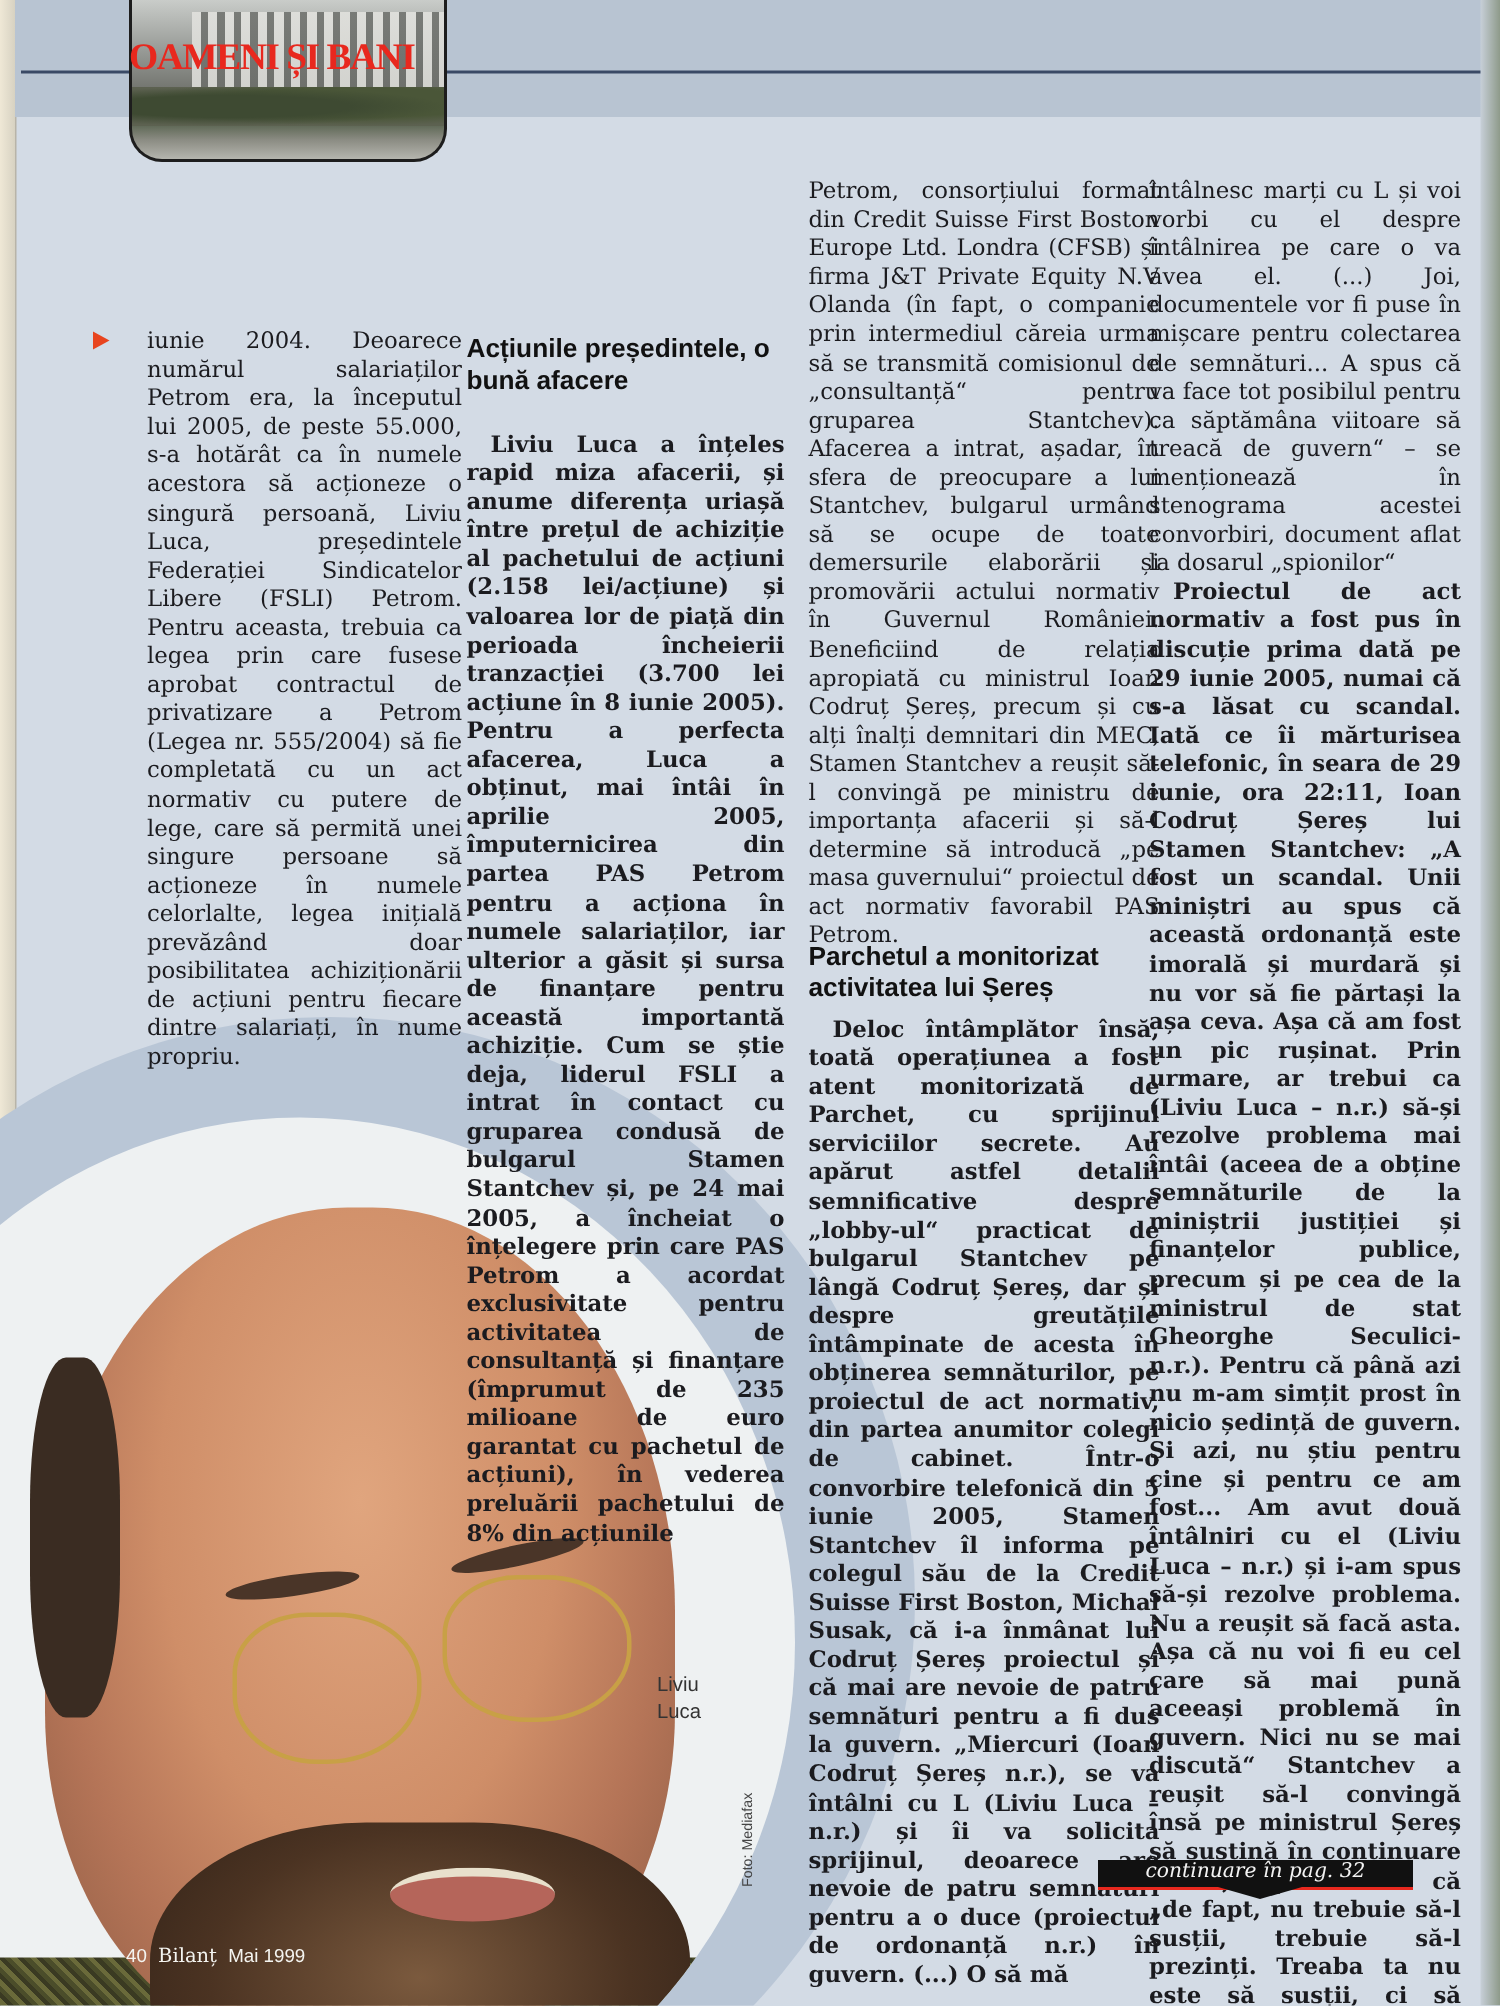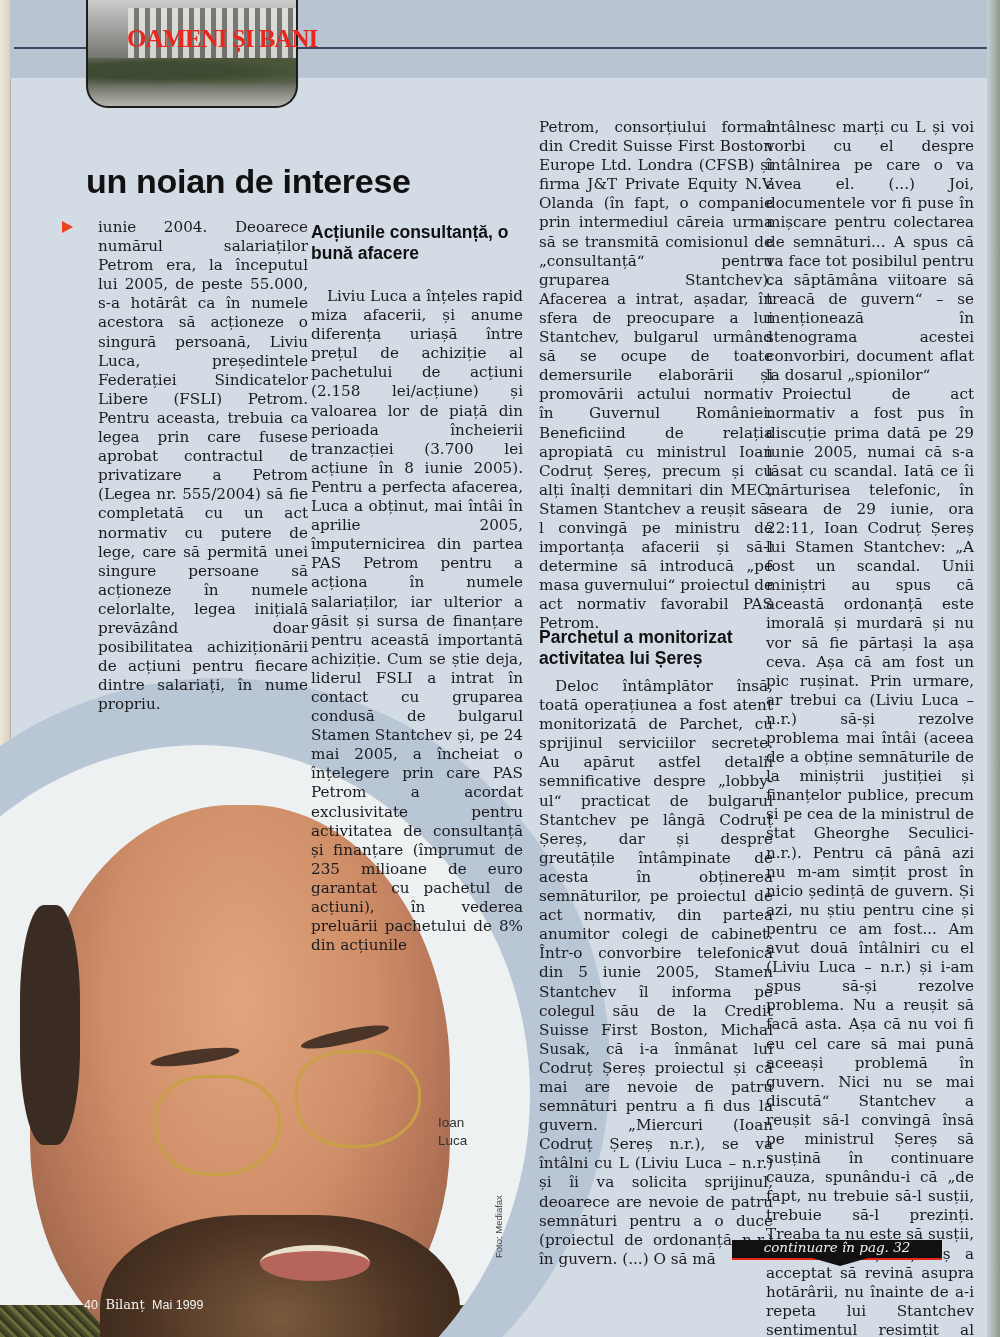--- a/index.html
+++ b/index.html
@@ -5,29 +5,29 @@
   html,body{margin:0;padding:0;}
   body{width:1000px;height:1337px;position:relative;overflow:hidden;background:#d3dbe5;font-family:"DejaVu Serif","Liberation Serif",serif;color:#1b1b1f;}
   .page-edge{position:absolute;left:0;top:0;width:10px;height:1337px;background:linear-gradient(90deg,#efe8d6,#d7d2c2);border-right:1px solid #b8b4a8;}
   .top-band{position:absolute;left:10px;top:0;width:990px;height:78px;background:#b8c4d2;}
   .rule-line{position:absolute;left:14px;top:47px;width:986px;height:2px;background:#3a4a66;}
   .header-photo{position:absolute;left:86px;top:0;width:208px;height:106px;border-radius:0 0 22px 22px;overflow:hidden;border:2px solid #1d1d1d;border-top:none;
     background:linear-gradient(180deg,#c9ccc9 0%,#9a9d99 30%,#6d6f69 60%,#4d5a44 75%,#8b8c83 88%,#b5b5ae 100%);}
   .header-photo .colonnade{position:absolute;left:40px;top:8px;width:170px;height:52px;
     background:repeating-linear-gradient(90deg,#e3e3df 0 6px,#6d6f6b 6px 11px);opacity:.85;}
   .header-photo .trees{position:absolute;left:0;top:58px;width:210px;height:26px;background:radial-gradient(ellipse at 30% 50%,#3e4a32 0,#3e4a32 40%,transparent 70%),radial-gradient(ellipse at 70% 40%,#4a5638 0,#4a5638 45%,transparent 70%),#5c6150;}
-  .section-label{position:absolute;left:86px;top:25px;font-family:"Liberation Serif",serif;font-size:25px;font-weight:bold;color:#e8281e;letter-spacing:-1px;white-space:nowrap;margin-left:41px;}
+  .section-label{position:absolute;left:86px;top:25px;font-family:"Liberation Serif",serif;font-size:25px;font-weight:bold;color:#e8281e;letter-spacing:-1px;white-space:nowrap;}
   .title{position:absolute;left:86px;top:120px;width:420px;font-family:"Liberation Sans",sans-serif;font-weight:bold;font-size:34px;line-height:41px;color:#111;letter-spacing:-0.3px;}
   .col{position:absolute;font-size:15.2px;line-height:19.1px;text-align:justify;hyphens:manual;}
   .col p{margin:0;}
   .col1{left:86px;top:218px;width:210px;margin-left:12px;}
   .col2{left:311px;top:287px;width:212px;}
   .col3{left:539px;top:118px;width:234px;}
   .col4{left:766px;top:118px;width:208px;}
-  .indent{text-indent:16px;}
+  .indent{text-indent:16px;font-weight:bold;}
   .bullet{position:absolute;left:62px;top:221px;width:0;height:0;border-top:6px solid transparent;border-bottom:6px solid transparent;border-left:11px solid #e8441e;}
   .subhead{font-family:"Liberation Sans",sans-serif;font-weight:bold;font-size:17.5px;line-height:21px;color:#111;margin:0;}
   .sub1{position:absolute;left:311px;top:222px;width:215px;}
   .sub2{position:absolute;left:539px;top:627px;width:234px;}
   .col3b{top:677px;}
   .portrait{position:absolute;left:-170px;top:678px;width:780px;height:780px;border-radius:50%;background:#b9c6d6;}
   .portrait-inner{position:absolute;left:-130px;top:745px;width:660px;height:700px;border-radius:50%;background:#eef1f2;overflow:hidden;}
   .face{position:absolute;left:160px;top:60px;width:420px;height:560px;border-radius:48% 48% 40% 40%;
      background:radial-gradient(ellipse at 50% 35%,#e0a57e 0%,#cf8e68 45%,#b47457 70%,#8a5a42 100%);}
   .hair-side{position:absolute;left:150px;top:160px;width:60px;height:240px;border-radius:40%;background:#3a2c22;}
@@ -56,21 +56,20 @@
 <div class="rule-line"></div>
 
 <div class="header-photo">
   <div class="colonnade"></div>
   <div class="trees"></div>
 </div>
 <div class="section-label">OAMENI ȘI BANI</div>
 
 <h1 class="title" style="margin:0;">
   <br>
-  <span>un noian de interese</span>
 </h1>
 
 <div class="portrait"></div>
 <div class="portrait-inner">
   <div class="jacket"></div>
 
   <div class="face"></div>
   <div class="hair-side"></div>
   <div class="brow1"></div>
   <div class="brow2"></div>
@@ -79,21 +78,21 @@
   <div class="beard"></div>
   <div class="mouth"></div>
 </div>
 
 <span class="bullet"></span>
 <div class="col col1">
   <p>iunie 2004. Deoarece numărul salariaților Petrom era, la începutul lui 2005, de peste 55.000, s-a hotărât ca în numele acestora să acționeze o singură persoană, Liviu Luca, președintele Federației Sindicatelor Libere (FSLI) Petrom. Pentru aceasta, trebuia ca legea prin care fusese aprobat contractul de privatizare a Petrom (Legea nr. 555/2004) să fie completată cu un act normativ cu putere de lege, care să permită unei singure persoane să acționeze în numele celorlalte, legea inițială prevăzând doar posibilitatea achiziționării de acțiuni pentru fiecare dintre salariați, în nume propriu.</p>
 </div>
 
 <div class="sub1">
-  <h2 class="subhead">Acțiunile consultanță, o bună afacere</h2>
+  <h2 class="subhead">Acțiunile președintele, o bună afacere</h2>
 </div>
 <div class="col col2">
   <p class="indent" style="shape-outside:none;">Liviu Luca a înțeles rapid miza afacerii, și anume diferența uriașă între prețul de achiziție al pachetului de acțiuni (2.158 lei/acțiune) și valoarea lor de piață din perioada încheierii tranzacției (3.700 lei acțiune în 8 iunie 2005). Pentru a perfecta afacerea, Luca a obținut, mai întâi în aprilie 2005, împuternicirea din partea PAS Petrom pentru a acționa în numele salariaților, iar ulterior a găsit și sursa de finanțare pentru această importantă achiziție. Cum se știe deja, liderul FSLI a intrat în contact cu gruparea condusă de bulgarul Stamen Stantchev și, pe 24 mai 2005, a încheiat o înțelegere prin care PAS Petrom a acordat exclusivitate pentru activitatea de consultanță și finanțare (împrumut de 235 milioane de euro garantat cu pachetul de acțiuni), în vederea preluării pachetului de 8% din acțiunile</p>
 </div>
 
 <div class="col col3">
   <p>Petrom, consorțiului format din Credit Suisse First Boston Europe Ltd. Londra (CFSB) și firma J&amp;T Private Equity N.V Olanda (în fapt, o companie prin intermediul căreia urma să se transmită comisionul de „consultanță“ pentru gruparea Stantchev). Afacerea a intrat, așadar, în sfera de preocupare a lui Stantchev, bulgarul urmând să se ocupe de toate demersurile elaborării și promovării actului normativ în Guvernul României. Beneficiind de relația apropiată cu ministrul Ioan Codruț Șereș, precum și cu alți înalți demnitari din MEC, Stamen Stantchev a reușit să-l convingă pe ministru de importanța afacerii și să-l determine să introducă „pe masa guvernului“ proiectul de act normativ favorabil PAS Petrom.</p>
 </div>
 <div class="sub2">
   <h2 class="subhead">Parchetul a monitorizat activitatea lui Șereș</h2>
@@ -101,21 +100,21 @@
 <div class="col col3 col3b">
   <p class="indent">Deloc întâmplător însă, toată operațiunea a fost atent monitorizată de Parchet, cu sprijinul serviciilor secrete. Au apărut astfel detalii semnificative despre „lobby-ul“ practicat de bulgarul Stantchev pe lângă Codruț Șereș, dar și despre greutățile întâmpinate de acesta în obținerea semnăturilor, pe proiectul de act normativ, din partea anumitor colegi de cabinet. Într-o convorbire telefonică din 5 iunie 2005, Stamen Stantchev îl informa pe colegul său de la Credit Suisse First Boston, Michal Susak, că i-a înmânat lui Codruț Șereș proiectul și că mai are nevoie de patru semnături pentru a fi dus la guvern. „Miercuri (Ioan Codruț Șereș n.r.), se va întâlni cu L (Liviu Luca – n.r.) și îi va solicita sprijinul, deoarece are nevoie de patru semnături pentru a o duce (proiectul de ordonanță n.r.) în guvern. (...) O să mă</p>
 </div>
 
 <div class="col col4">
   <p>întâlnesc marți cu L și voi vorbi cu el despre întâlnirea pe care o va avea el. (...) Joi, documentele vor fi puse în mișcare pentru colectarea de semnături... A spus că va face tot posibilul pentru ca săptămâna viitoare să treacă de guvern“ – se menționează în stenograma acestei convorbiri, document aflat la dosarul „spionilor“</p>
   <p class="indent">Proiectul de act normativ a fost pus în discuție prima dată pe 29 iunie 2005, numai că s-a lăsat cu scandal. Iată ce îi mărturisea telefonic, în seara de 29 iunie, ora 22:11, Ioan Codruț Șereș lui Stamen Stantchev: „A fost un scandal. Unii miniștri au spus că această ordonanță este imorală și murdară și nu vor să fie părtași la așa ceva. Așa că am fost un pic rușinat. Prin urmare, ar trebui ca (Liviu Luca – n.r.) să-și rezolve problema mai întâi (aceea de a obține semnăturile de la miniștrii justiției și finanțelor publice, precum și pe cea de la ministrul de stat Gheorghe Seculici- n.r.). Pentru că până azi nu m-am simțit prost în nicio ședință de guvern. Și azi, nu știu pentru cine și pentru ce am fost... Am avut două întâlniri cu el (Liviu Luca – n.r.) și i-am spus să-și rezolve problema. Nu a reușit să facă asta. Așa că nu voi fi eu cel care să mai pună aceeași problemă în guvern. Nici nu se mai discută“ Stantchev a reușit să-l convingă însă pe ministrul Șereș să susțină în continuare cauza, spunându-i că „de fapt, nu trebuie să-l susții, trebuie să-l prezinți. Treaba ta nu este să susții, ci să prezinți“ Șereș a acceptat să revină asupra hotărârii, nu înainte de a-i repeta lui Stantchev sentimentul resimțit al neputinței de la Palatul Victoria: „M-am făcut de c...t azi în guvern.</p>
 </div>
 
 <div class="caption">
-  <span>Ioan</span><br>
+  <span>Liviu</span><br>
   <span>Luca</span>
 </div>
 <div class="photo-credit">Foto: Mediafax</div>
 
 <div class="continue-banner">
   <div class="bar"></div>
   <div class="tip"></div>
   <div class="txt">continuare în pag. 32</div>
 </div>
 

